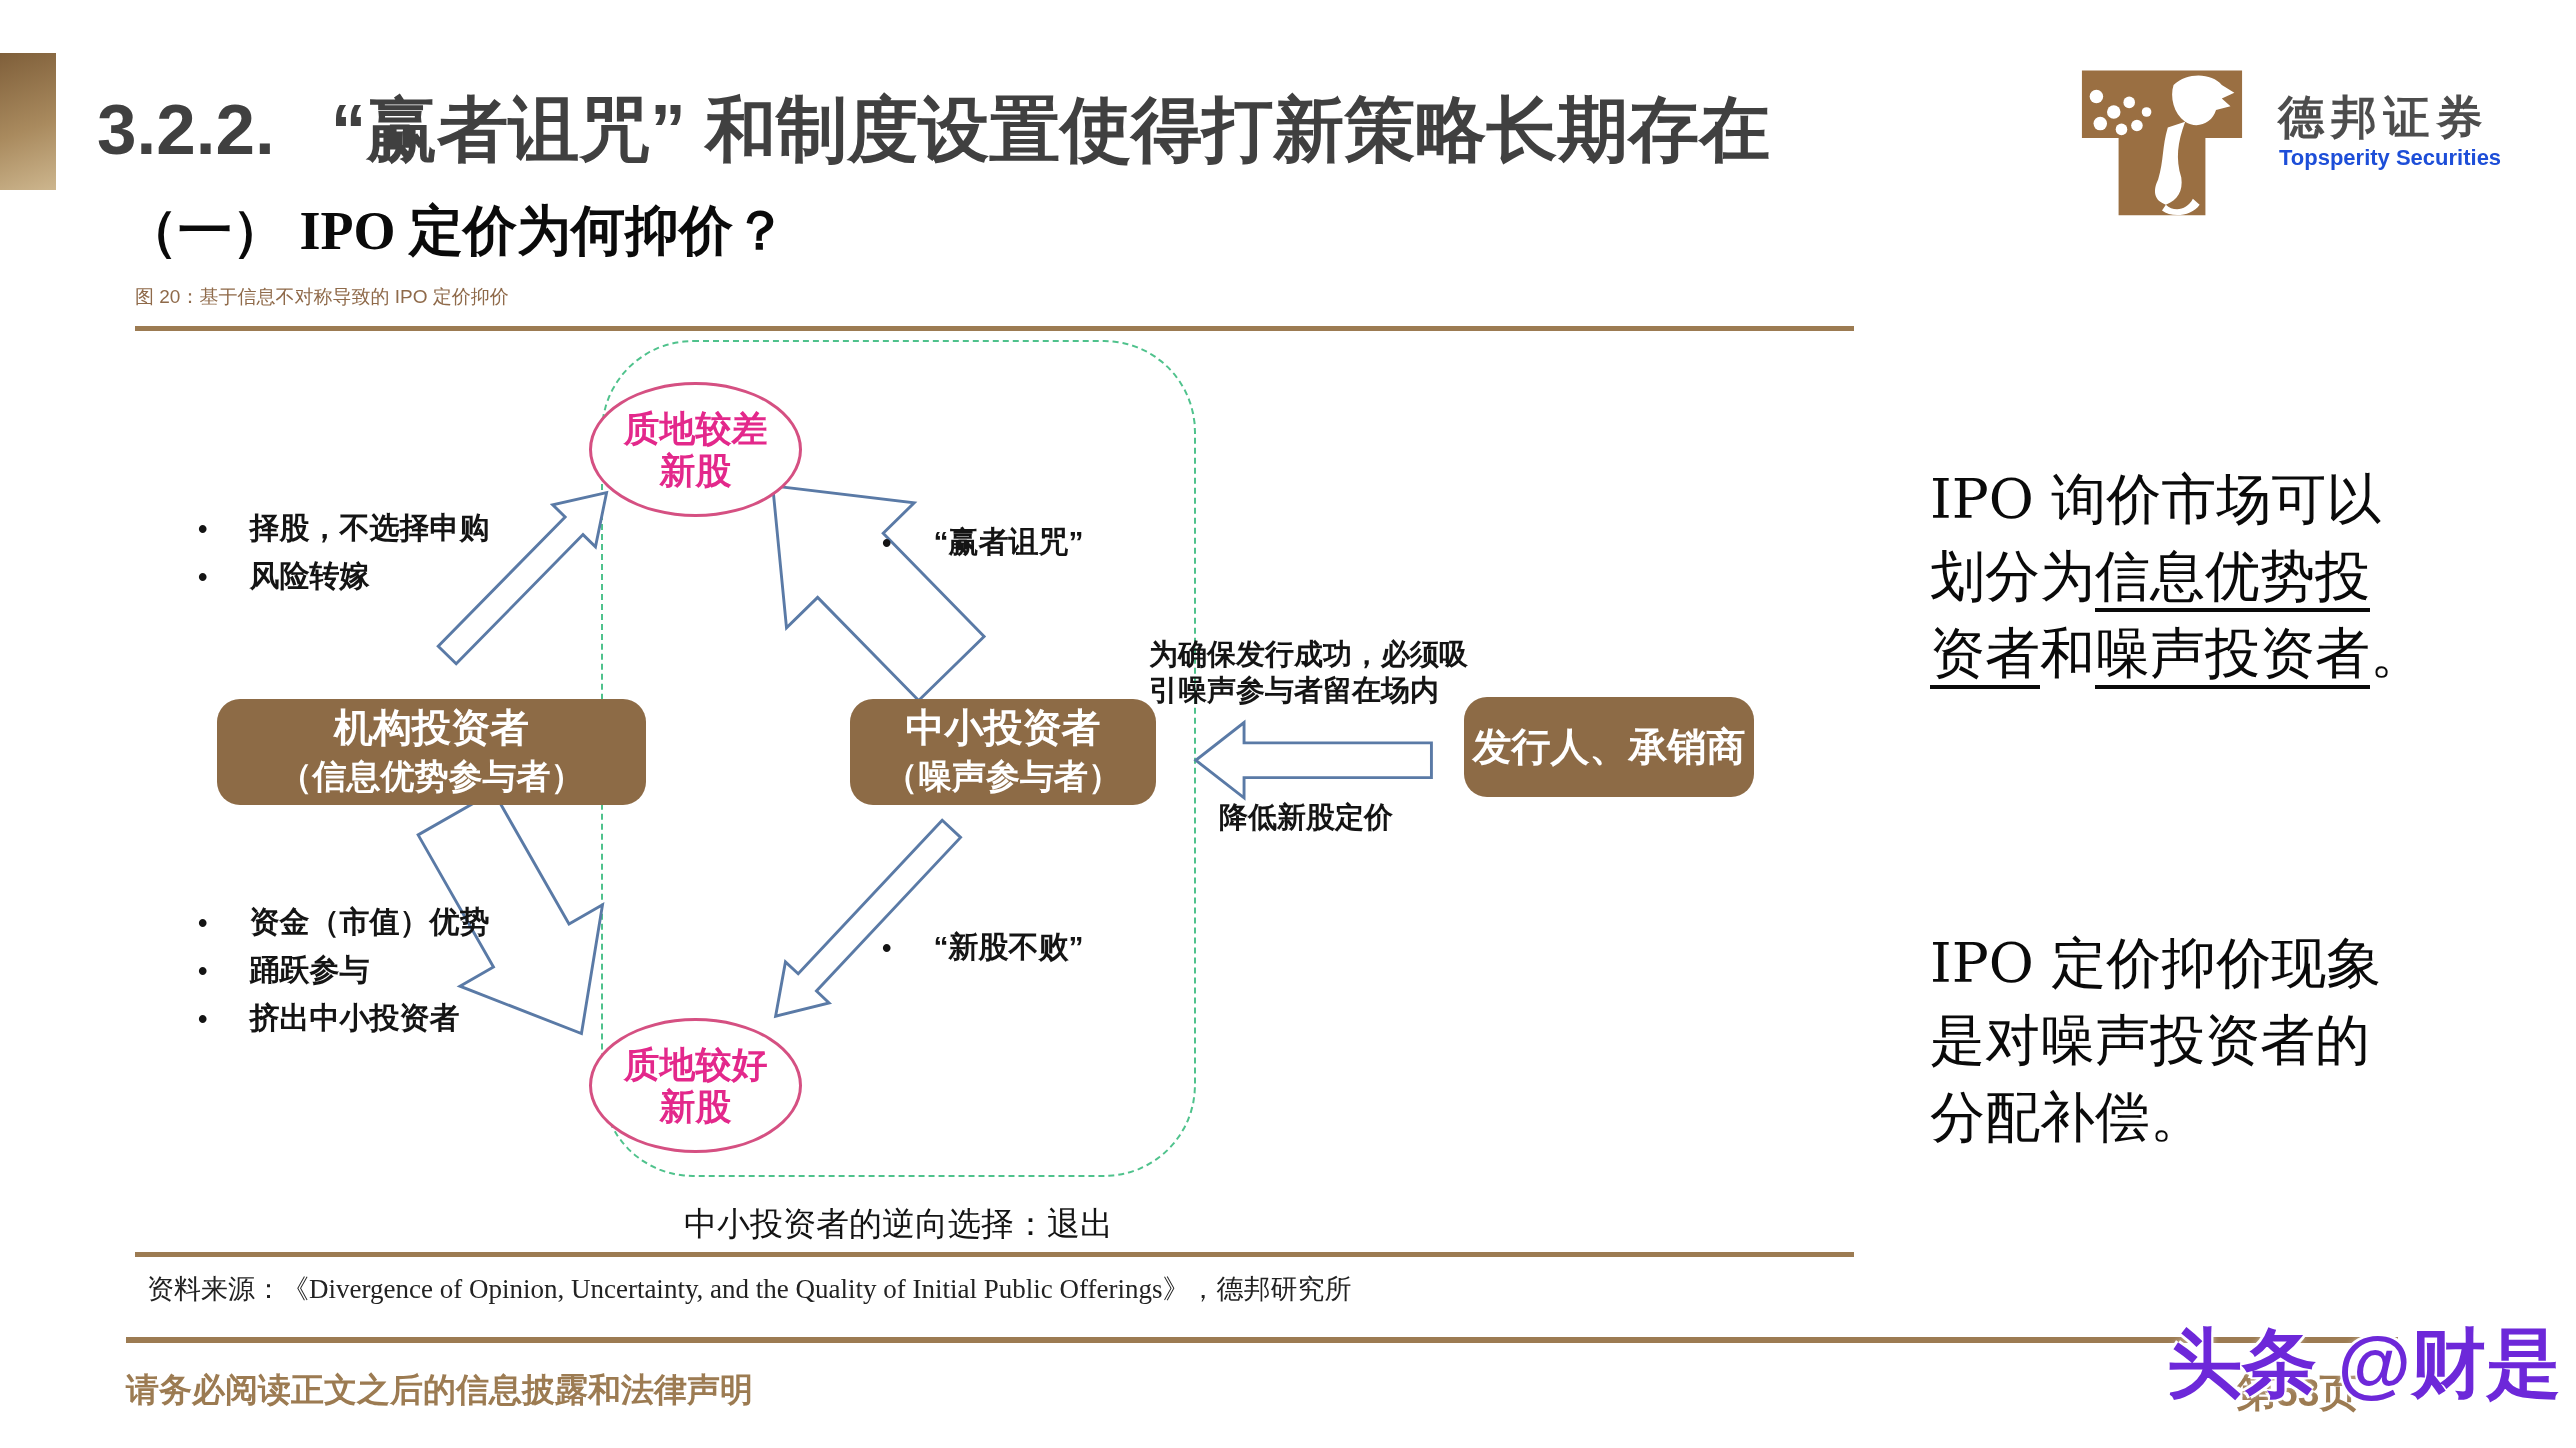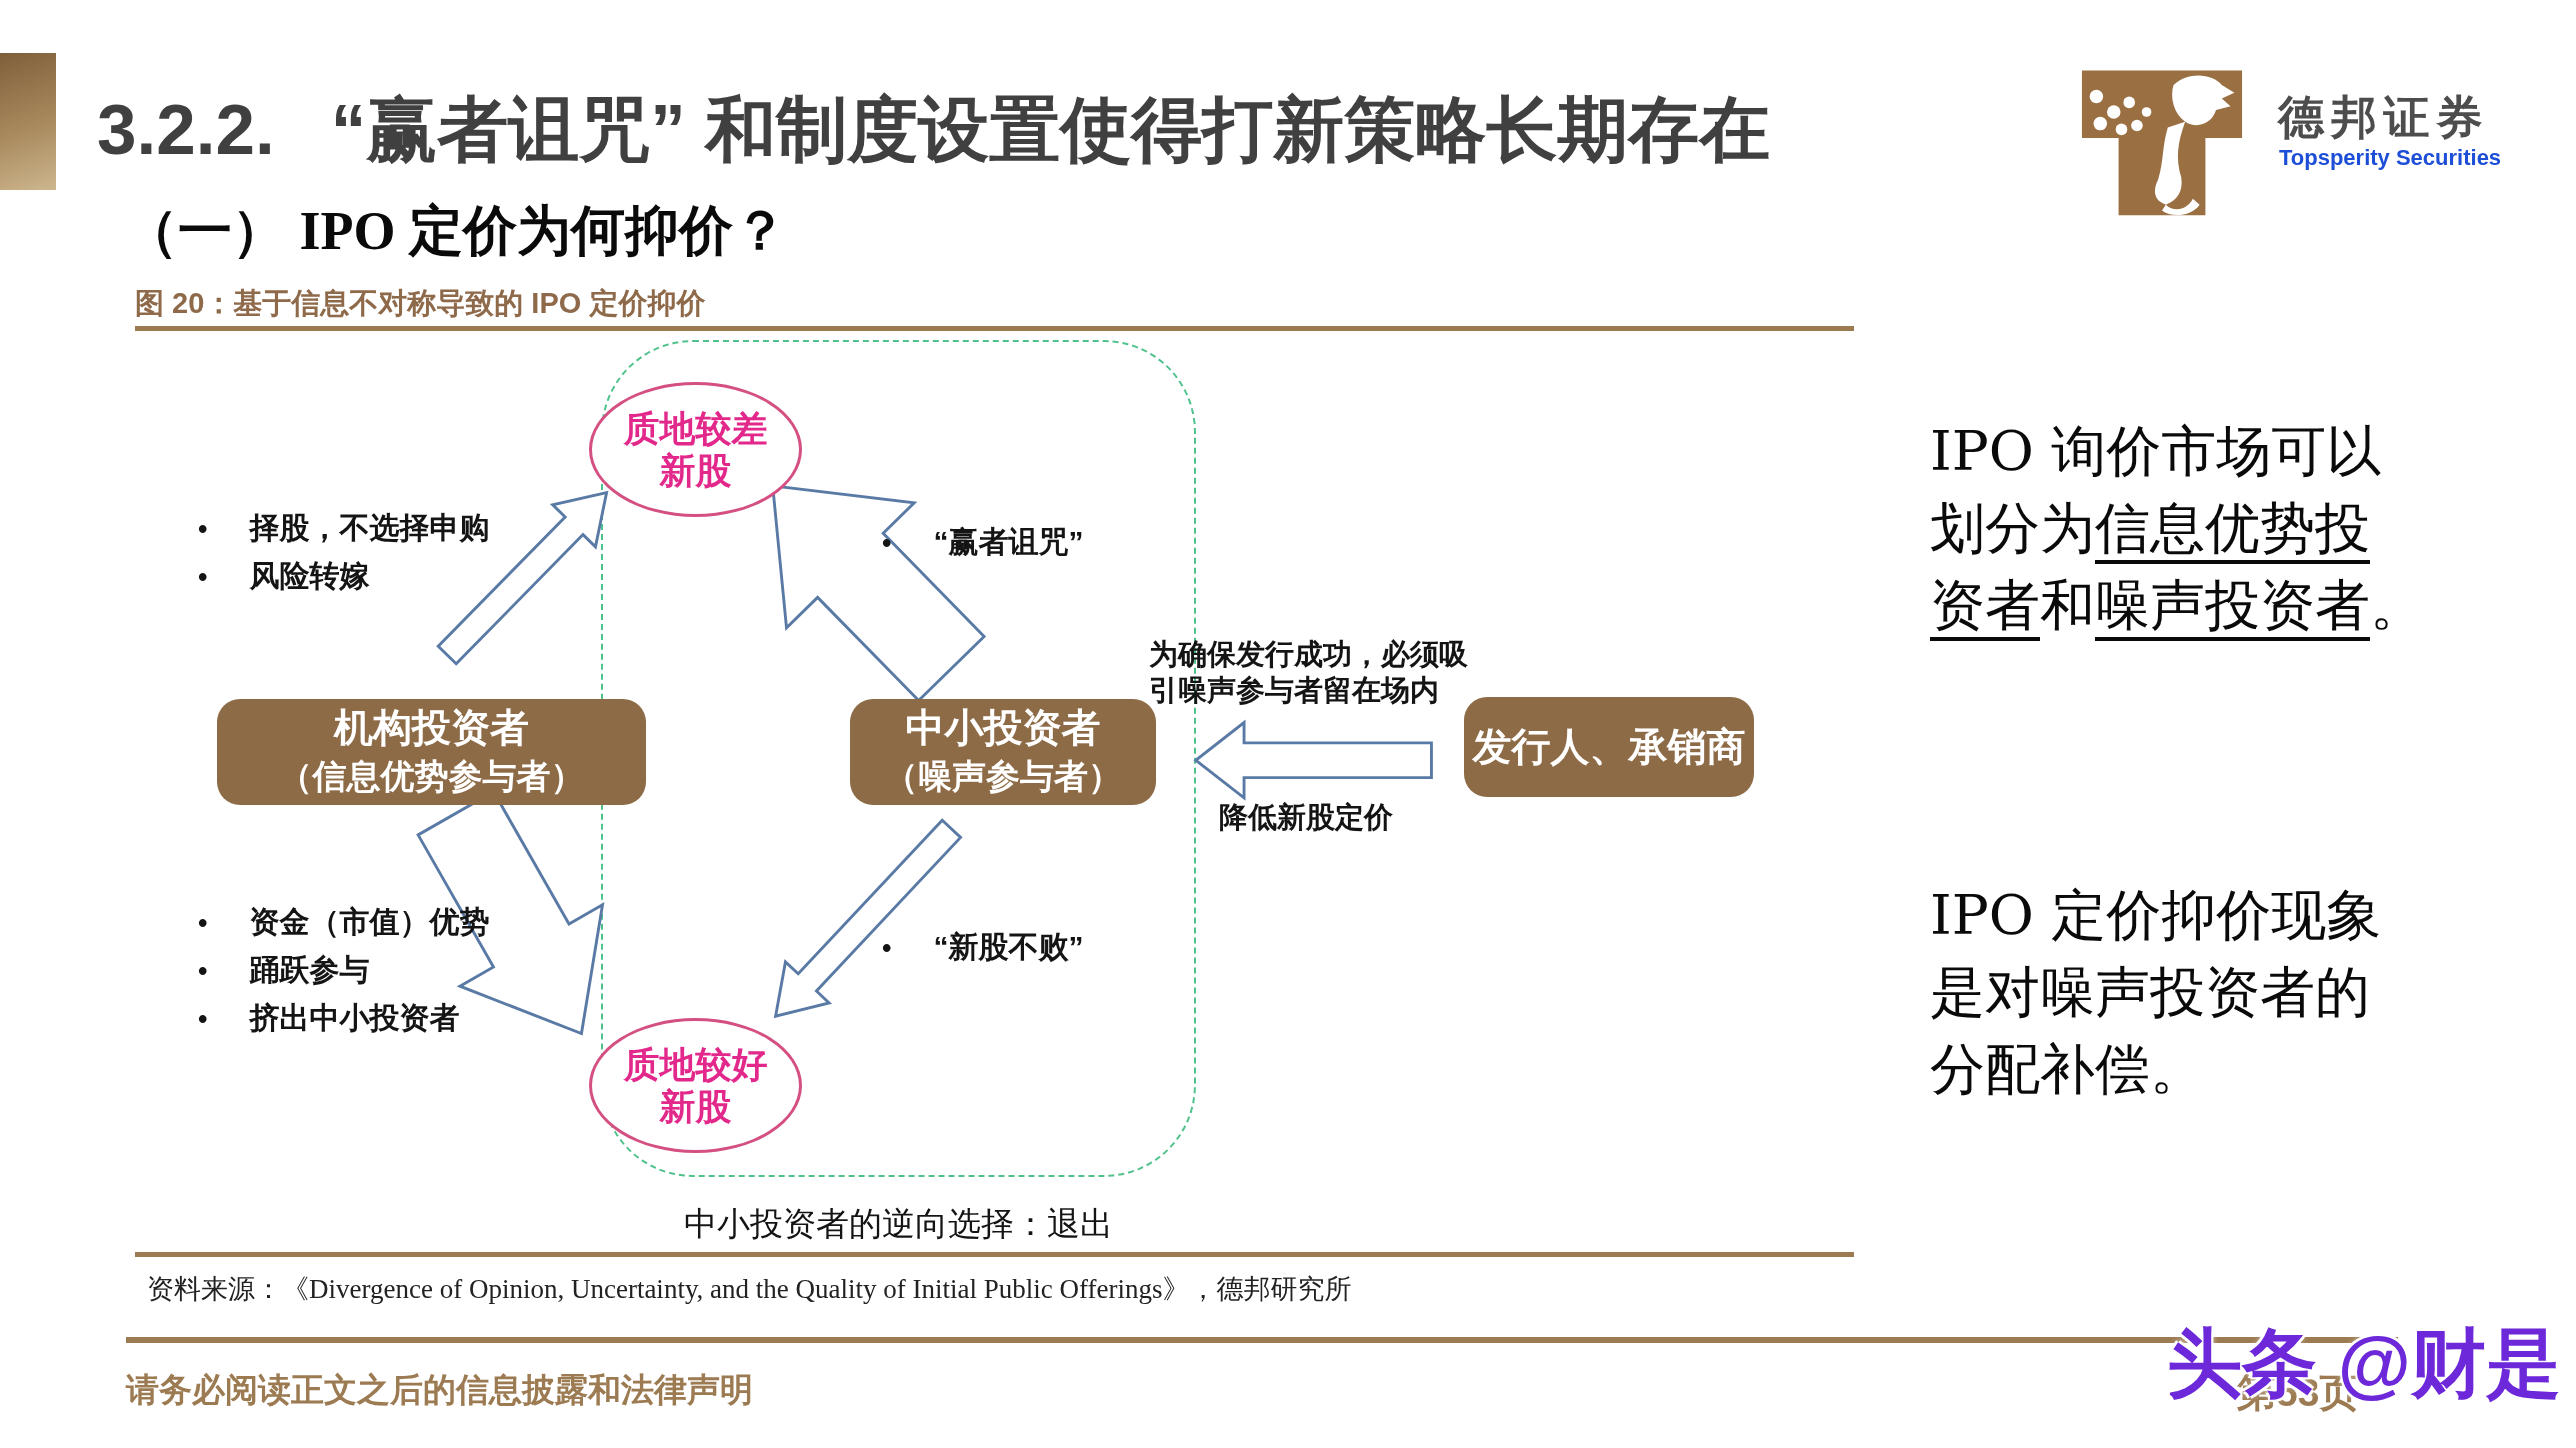--- a/index.html
+++ b/index.html
@@ -16,21 +16,21 @@
   #page-title .secnum{margin-right:56px;}
   #subtitle{left:124px;top:195px;font-size:54px;font-weight:800;color:#0a0a0a;
     font-family:"Liberation Serif",serif;white-space:nowrap;}
 
   
   #logo-mark{left:2077px;top:58px;width:170px;height:164px;}
   #logo-cn{left:2278px;top:87px;font-size:46px;font-weight:800;color:#4d4d4d;letter-spacing:6.8px;white-space:nowrap;}
   #logo-en{left:2279px;top:145px;font-size:22px;font-weight:700;color:#1d4ed8;white-space:nowrap;}
 
   
-  #fig-caption{left:135px;top:284px;font-size:29px;font-weight:700;color:#8f6a4a;white-space:nowrap;}
+  #fig-caption{left:135px;top:284px;font-size:19px;font-weight:400;color:#8f6a4a;white-space:nowrap;}
   .rule{left:135px;width:1719px;height:4.8px;background:#9c7b52;}
   #rule-top{top:326px;}
   #rule-bottom{top:1252px;}
   #fig-source{left:147px;top:1271px;font-size:27px;color:#222;white-space:nowrap;}
   #fig-source{font-family:"Liberation Serif",serif;}
 
   
   #dashed-rect{left:601px;top:340px;width:591px;height:833px;border:2.9px dashed #4fc28c;border-radius:92px;}
   #arrow-layer{left:0;top:0;width:2576px;height:1449px;pointer-events:none;}
   .ellipse{width:207px;height:129px;border:3.9px solid #d55082;border-radius:50%;
@@ -54,21 +54,21 @@
   #bullets-bottom-left{left:198px;top:902px;}
   #bullet-winner-curse{left:882px;top:522px;}
   #bullet-new-stock{left:882px;top:927px;}
 
   #note-top{left:1149px;top:636px;width:251px;text-align:center;font-size:29px;font-weight:800;line-height:36px;white-space:nowrap;}
   #note-bottom{left:1219px;top:798px;font-size:29px;font-weight:800;white-space:nowrap;}
   #bottom-label{left:601px;top:1202px;width:595px;text-align:center;font-size:33px;font-weight:400;white-space:nowrap;}
 
   
   .rpara{left:1930px;width:560px;font-family:"DejaVu Serif",serif;font-size:55px;line-height:77px;
-    color:#0a0a0a;white-space:pre-wrap;}
+    color:#0a0a0a;white-space:pre-wrap;margin-top:48px;}
   #right-para1{top:413px;}
   #right-para2{top:877px;}
   .useg{text-decoration:underline;text-decoration-thickness:3.9px;text-underline-offset:12.6px;}
 
   
   #footer-line{left:126px;top:1337px;width:2272px;height:5.8px;background:#9c7b52;z-index:1;}
   #footer-disclaimer{left:126px;top:1368px;font-size:33px;color:#9c7b52;font-weight:600;
     font-family:"DejaVu Serif",serif;white-space:nowrap;}
   #page-number{left:2237px;top:1366px;font-size:39px;font-weight:800;color:#9c7b52;z-index:2;white-space:nowrap;}
   #watermark{left:2167px;top:1314px;font-size:75px;font-weight:900;color:#6d28d9;z-index:3;white-space:nowrap;

